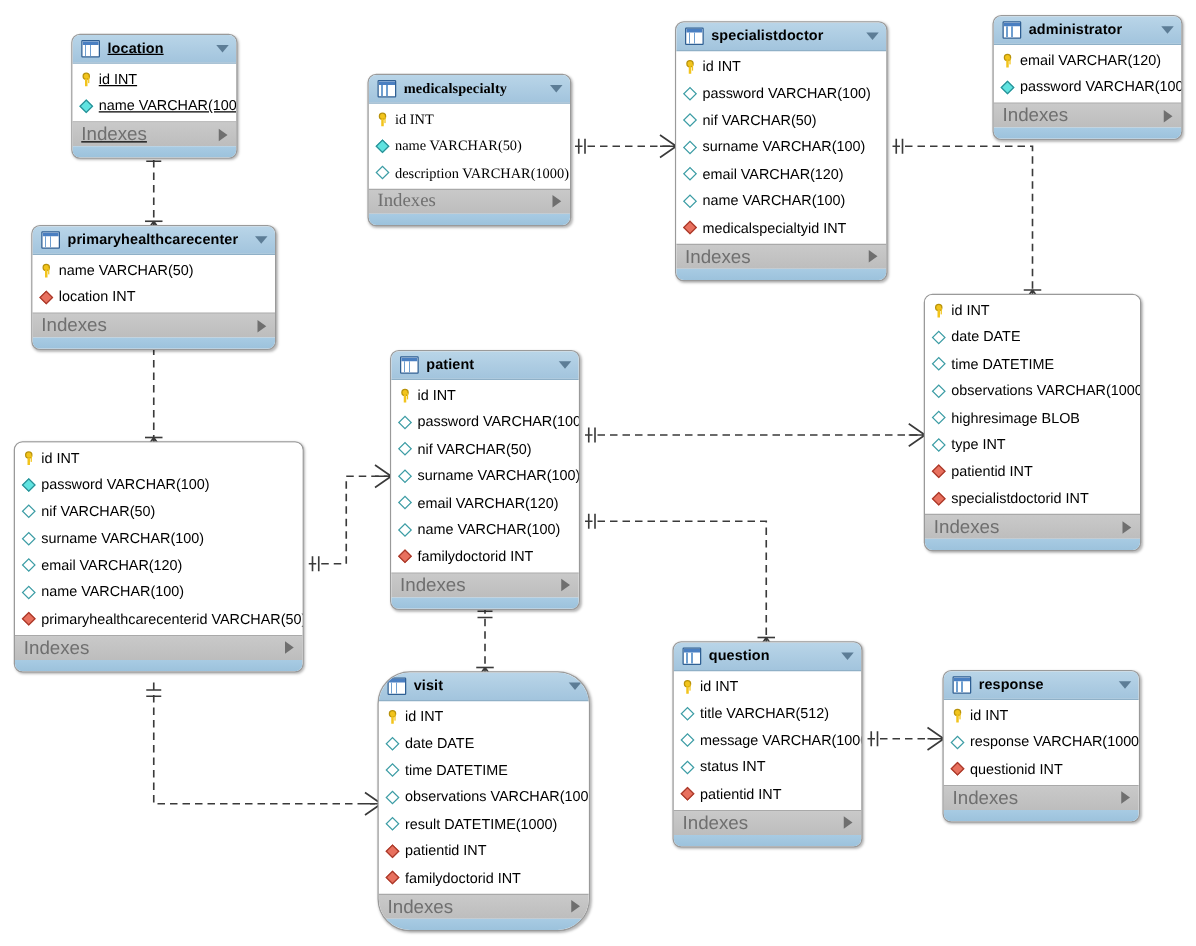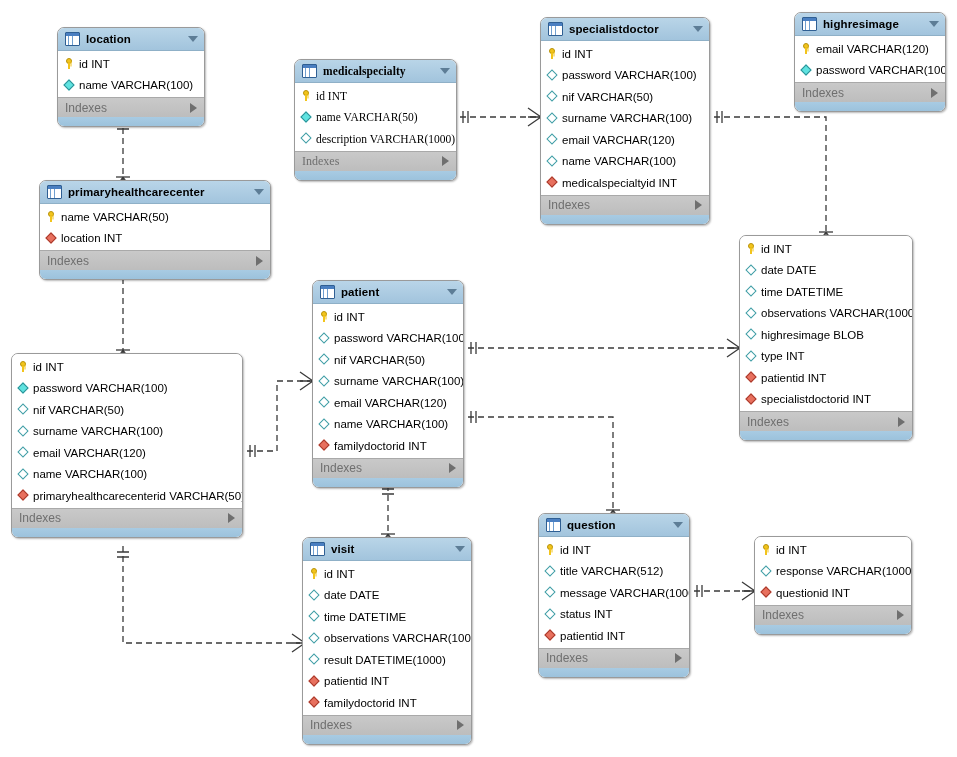--- a/index.html
+++ b/index.html
@@ -85,21 +85,21 @@
   
   .ico.dfk:before{
     content:"";position:absolute;left:1px;top:1px;width:8px;height:8px;
     background:#e8705e;border:1px solid #a8392a;transform:rotate(45deg);box-sizing:border-box;
   }
 
   .tbl .idx{
     height:19px;display:flex;align-items:center;padding:0 7px;
     background:linear-gradient(#c9c9c9,#bdbdbd);
     border-top:1px solid #a9a9a9;
-    font-size:12px;color:#6f6f6f;justify-content:center;
+    font-size:15px;color:#6f6f6f;justify-content:center;
   }
   .tbl .idx .arrow{
     margin-left:auto;width:0;height:0;
     border-top:5px solid transparent;border-bottom:5px solid transparent;
     border-left:7px solid #6f6f6f;
   }
   .tbl .foot{
     height:9px;background:linear-gradient(#a8cbe3,#9cc2dc);
   }
 </style>
@@ -180,21 +180,21 @@
 
       <path d="M381,534 L395,534"></path>
       <path d="M388,534 L379,547 M388,534 L388,547 M388,534 L397,547"></path>
 
       <path d="M755,584 L755,598"></path>
       <path d="M755,591 L742,582 M755,591 L742,591 M755,591 L742,600"></path>
     </g>
   </svg>
 
   <div id="tables-host">
-      <div class="tbl" style="left: 57px; top: 27px; width: 148px;">
+      <div class="tbl" style="left: 57px; top: 27px; width: 133px; text-decoration: underline;">
         <div class="hdr">
           <span class="tico"></span>
           <span class="tname">location</span>
           <span class="caret"></span>
         </div>
         <div class="cols">
           <div class="row">
             <span class="ico key"></span>
             <span>id INT</span>
           </div>
@@ -202,21 +202,21 @@
             <span class="ico dfill"></span>
             <span>name VARCHAR(100)</span>
           </div>
         </div>
         <div class="idx">
           <span>Indexes</span>
           <span class="arrow"></span>
         </div>
         <div class="foot"></div>
       </div>
-      <div class="tbl" style="left: 25px; top: 180px; width: 232px; margin-left: 14px;">
+      <div class="tbl" style="left: 25px; top: 180px; width: 196px;">
         <div class="hdr">
           <span class="tico"></span>
           <span class="tname">primaryhealthcarecenter</span>
           <span class="caret"></span>
         </div>
         <div class="cols">
           <div class="row">
             <span class="ico key"></span>
             <span>name VARCHAR(50)</span>
           </div>
@@ -295,21 +295,21 @@
         </div>
         <div class="idx">
           <span>Indexes</span>
           <span class="arrow"></span>
         </div>
         <div class="foot"></div>
       </div>
       <div class="tbl" style="left: 794px; top: 12px; width: 152px;">
         <div class="hdr">
           <span class="tico"></span>
-          <span class="tname">highresimage</span>
+          <span class="tname">administrator</span>
           <span class="caret"></span>
         </div>
         <div class="cols">
           <div class="row">
             <span class="ico key"></span>
             <span>email VARCHAR(120)</span>
           </div>
           <div class="row">
             <span class="ico dfill"></span>
             <span>password VARCHAR(100)</span>
@@ -434,21 +434,21 @@
             <span class="ico dfk"></span>
             <span>specialistdoctorid INT</span>
           </div>
         </div>
         <div class="idx">
           <span>Indexes</span>
           <span class="arrow"></span>
         </div>
         <div class="foot"></div>
       </div>
-      <div class="tbl" style="left: 302px; top: 537px; width: 170px;">
+      <div class="tbl" style="left: 302px; top: 537px; width: 170px; border-radius: 26px;">
         <div class="hdr">
           <span class="tico"></span>
           <span class="tname">visit</span>
           <span class="caret"></span>
         </div>
         <div class="cols">
           <div class="row">
             <span class="ico key"></span>
             <span>id INT</span>
           </div>
@@ -511,20 +511,25 @@
             <span>patientid INT</span>
           </div>
         </div>
         <div class="idx">
           <span>Indexes</span>
           <span class="arrow"></span>
         </div>
         <div class="foot"></div>
       </div>
       <div class="tbl" style="left: 754px; top: 536px; width: 158px;">
+        <div class="hdr">
+          <span class="tico"></span>
+          <span class="tname">response</span>
+          <span class="caret"></span>
+        </div>
         <div class="cols">
           <div class="row">
             <span class="ico key"></span>
             <span>id INT</span>
           </div>
           <div class="row">
             <span class="ico dhollow"></span>
             <span>response VARCHAR(1000)</span>
           </div>
           <div class="row">

